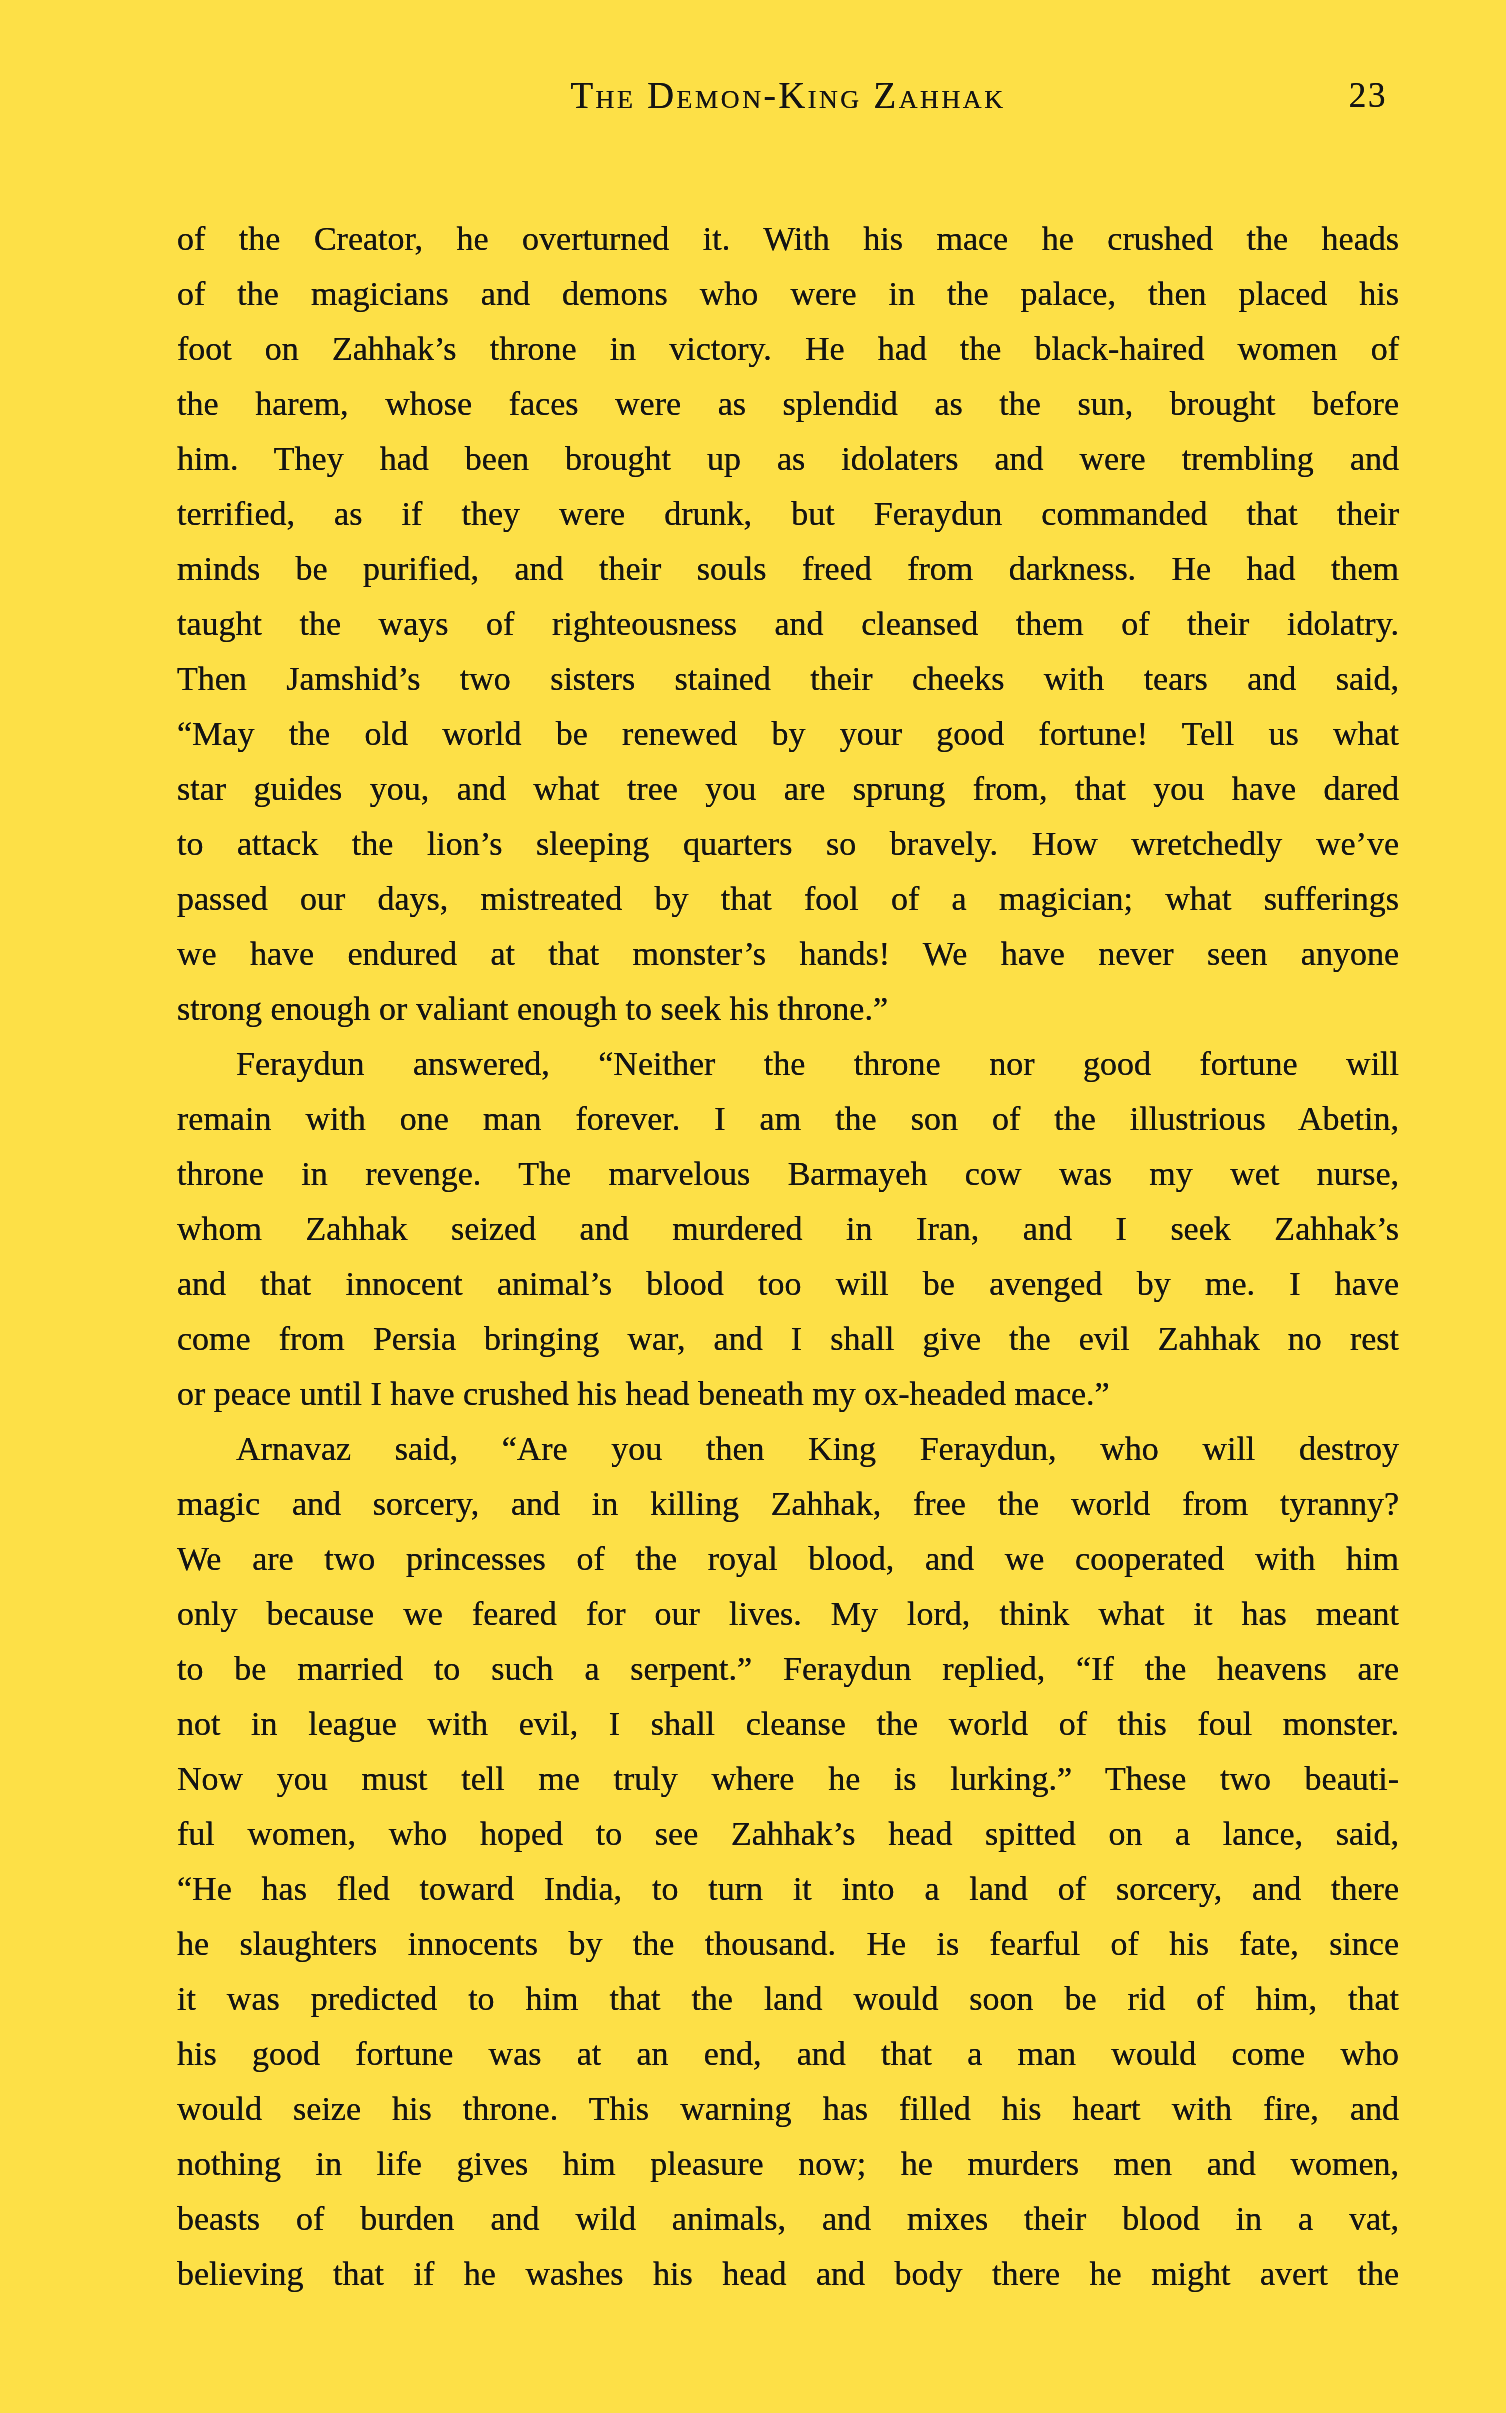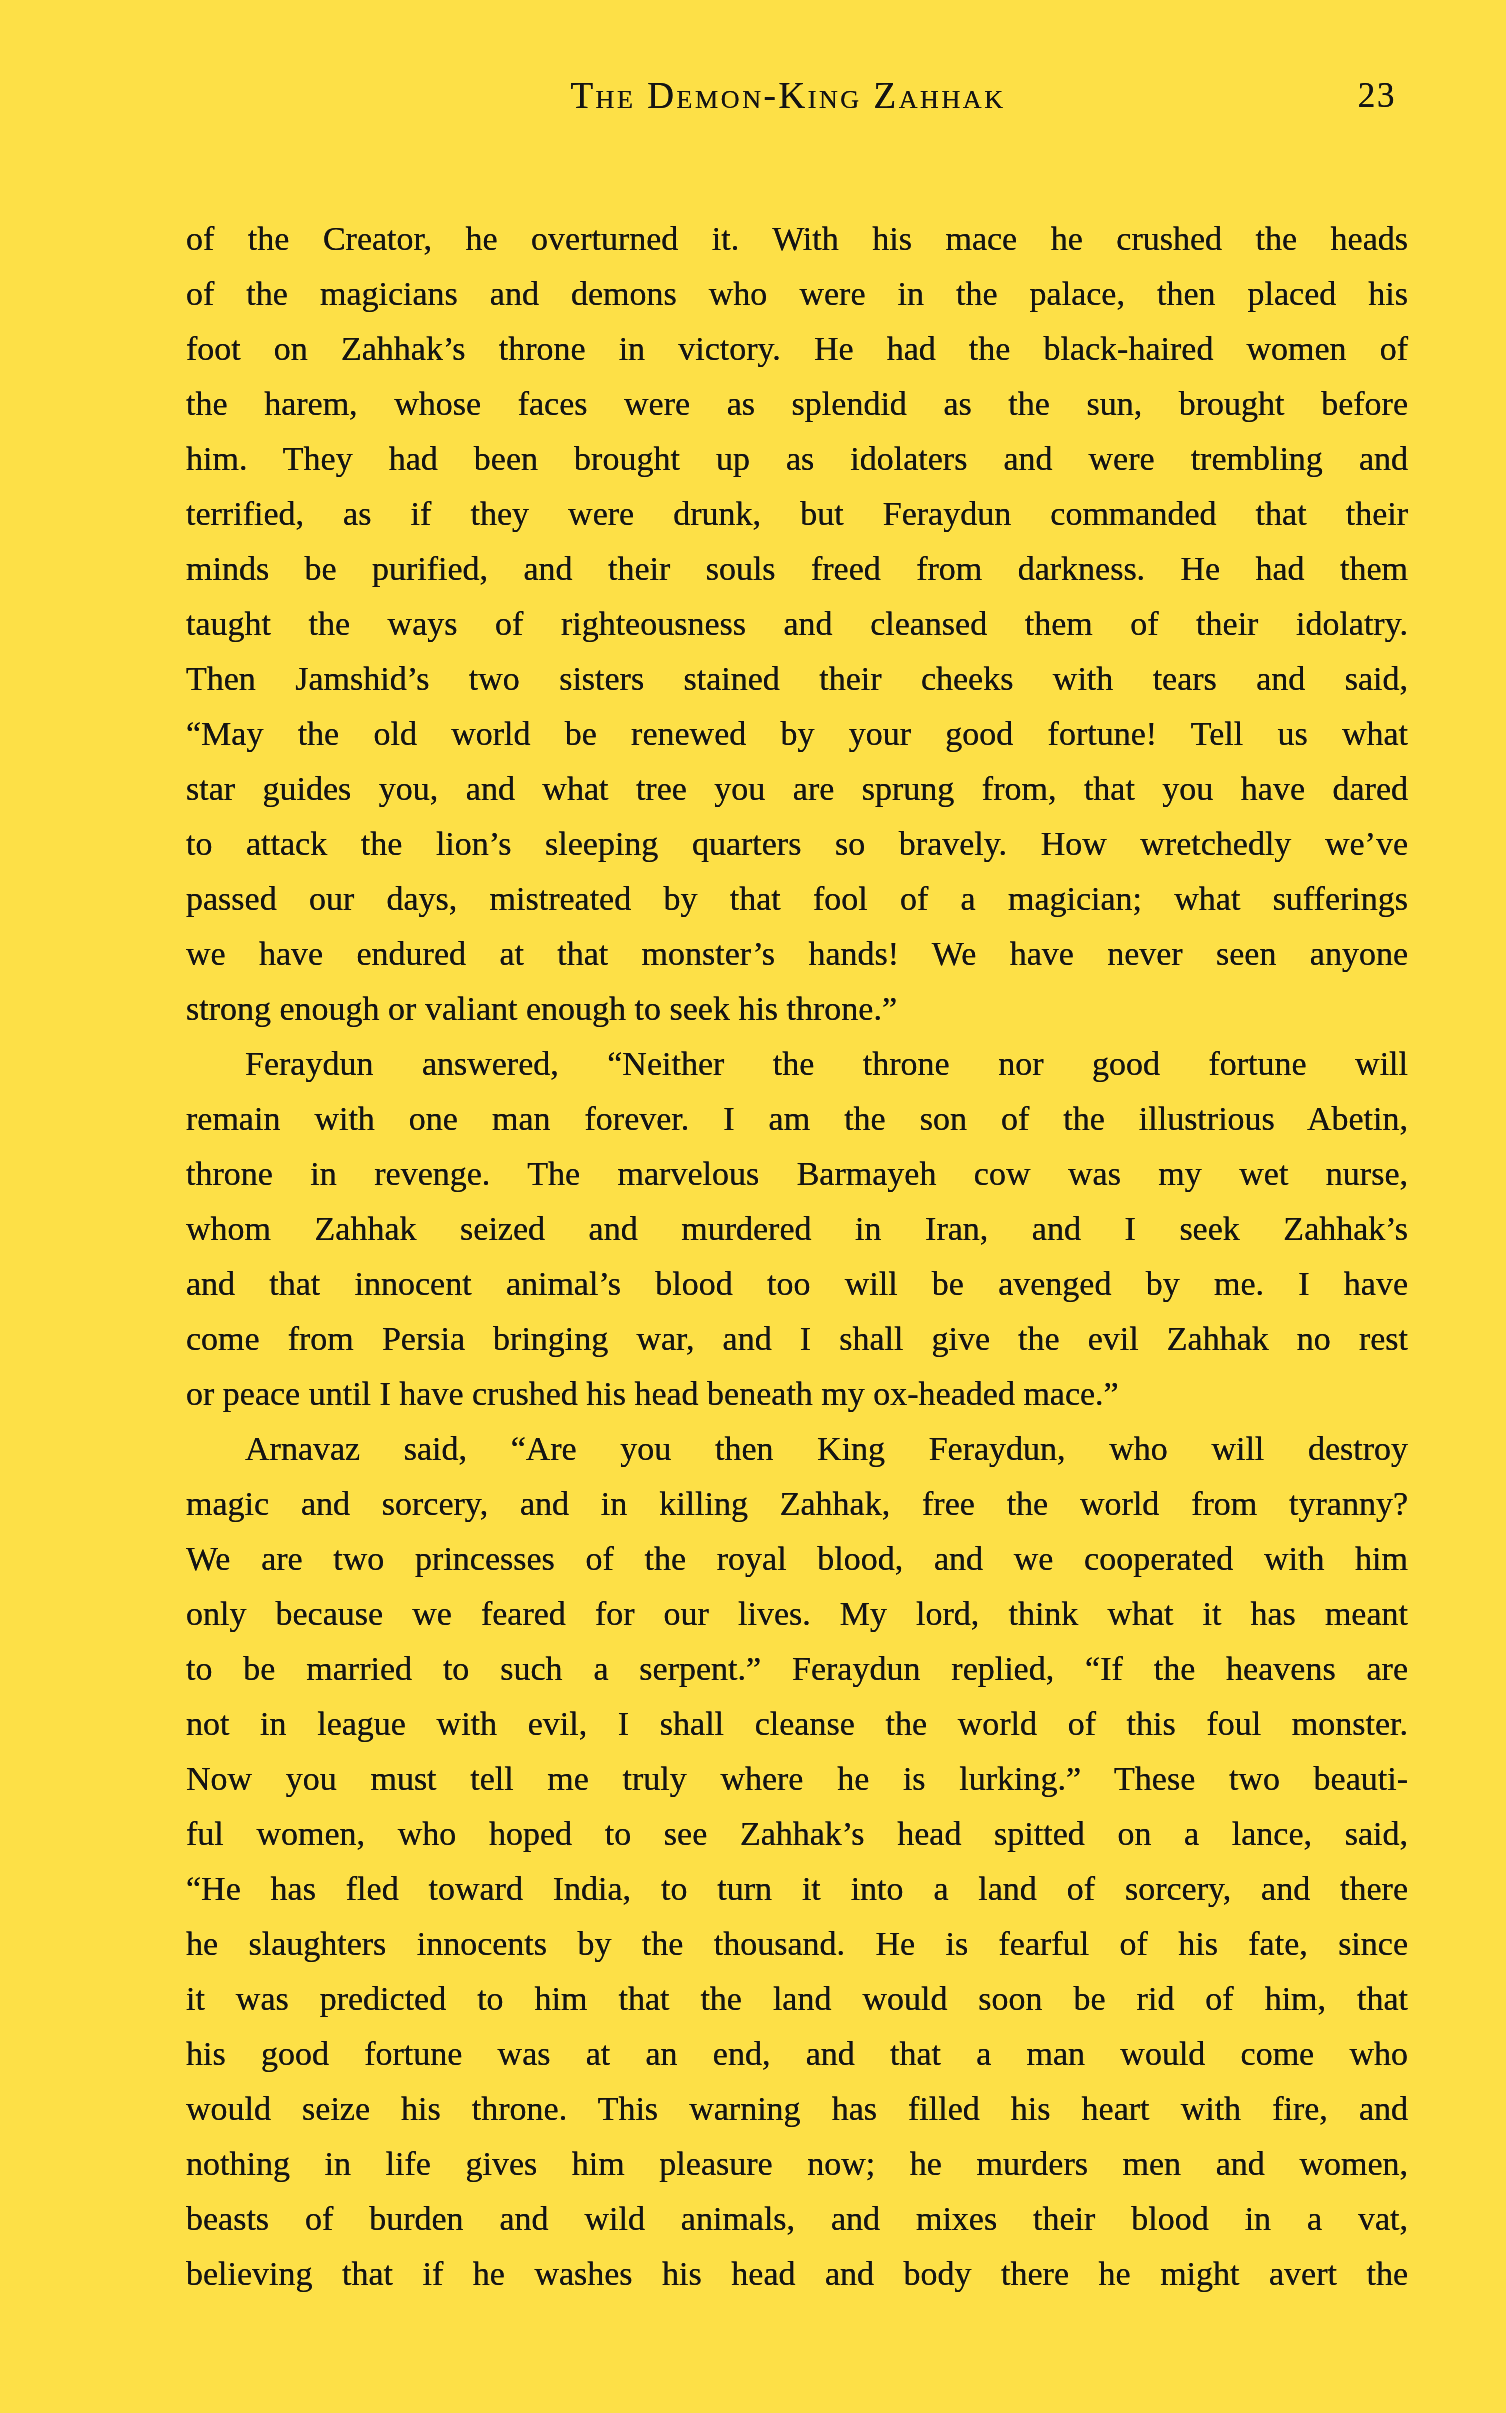--- a/index.html
+++ b/index.html
@@ -28,36 +28,35 @@
     text-align: center;
     font-variant: small-caps;
     font-size: 37px;
     letter-spacing: 0.07em;
     line-height: 45px;
     white-space: nowrap;
     text-shadow: 0 0 0.5px currentColor;
   }
   .page-number {
     position: absolute;
-    right: 3px;
+    right: 12px;
     top: 0;
     font-size: 35px;
     line-height: 45px;
     letter-spacing: 1.6px;
     text-shadow: 0 0 0.5px currentColor;
   }
   .body-text {
     position: absolute;
     left: 177px;
     top: 211px;
     width: 1222px;
     font-size: 34px;
     line-height: 55px;
     text-shadow: 0 0 0.5px currentColor;
-    margin-left: 9px;
   }
   .line {
     height: 55px;
     text-align: justify;
     text-align-last: justify;
     white-space: nowrap;
   }
   .line.endline {
     text-align: left;
     text-align-last: left;

